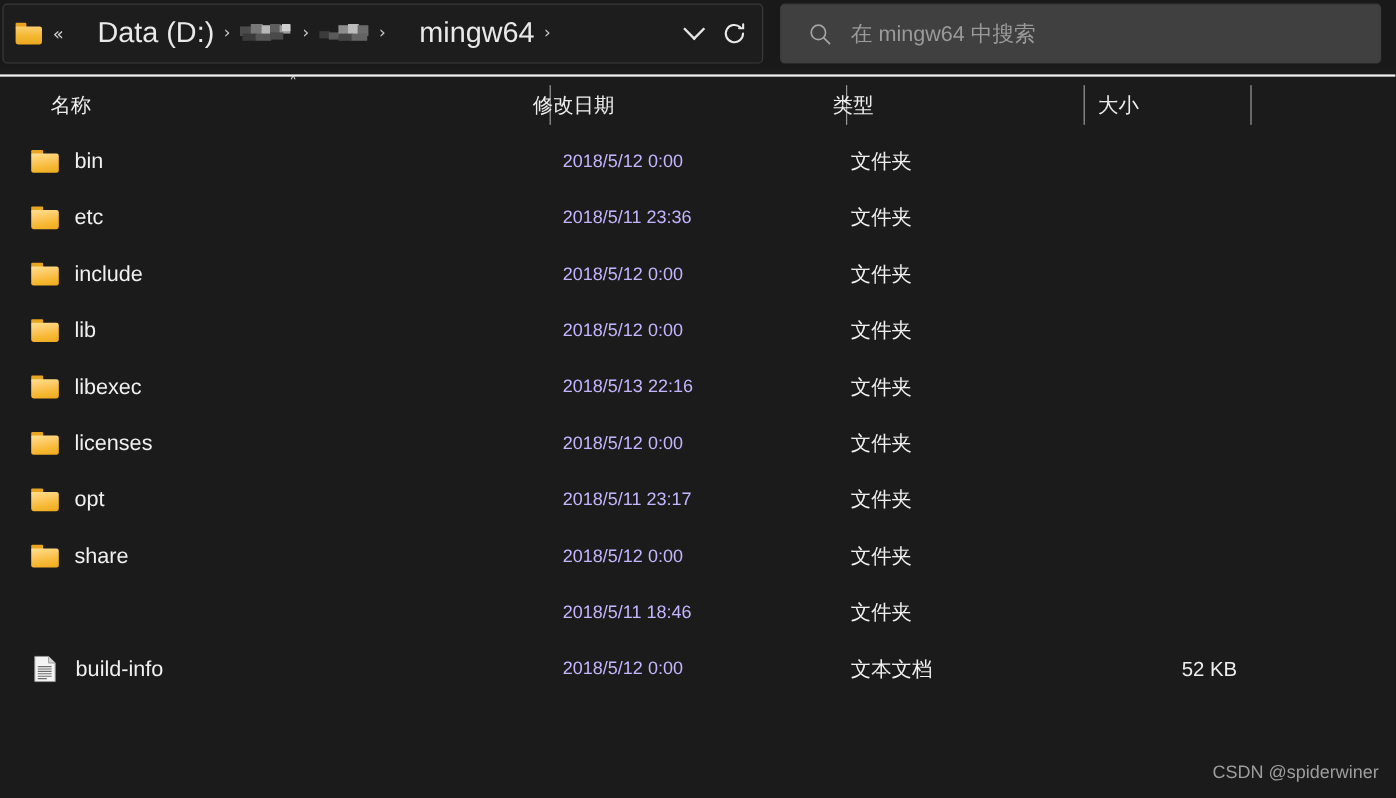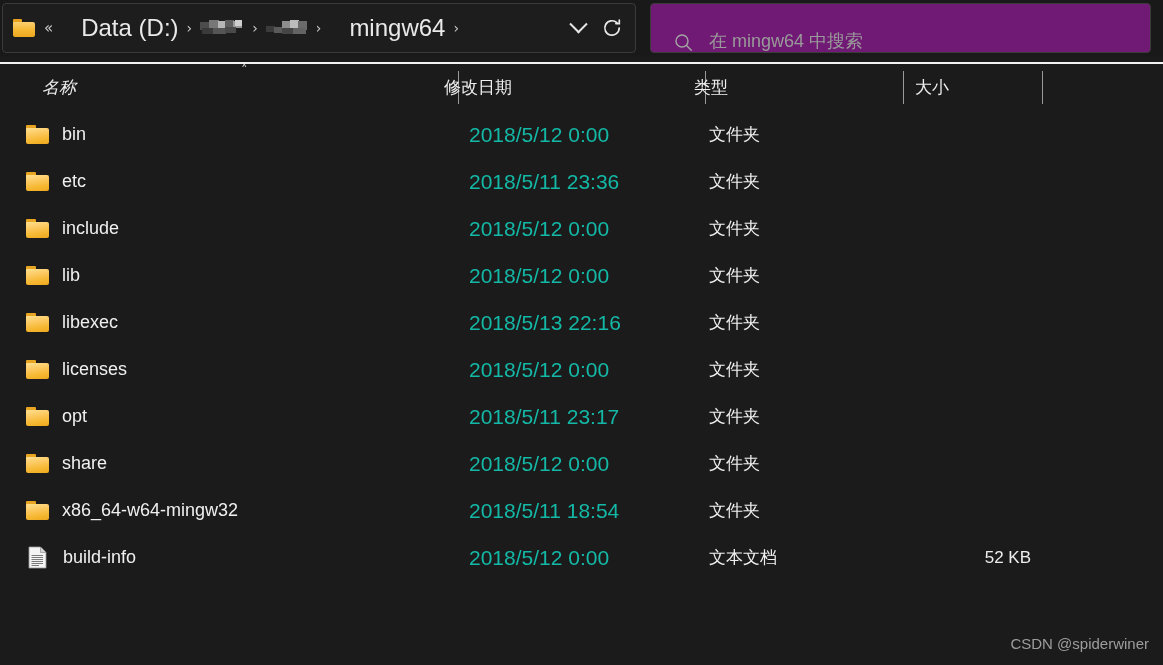--- a/index.html
+++ b/index.html
@@ -115,23 +115,23 @@
   .refresh-svg { display:block; }
 
   
   .searchbox {
     position: absolute;
     left: 650px; top: 3px;
     width: 501px;
     height: 50px;
     border: 1px solid #3b3b3b;
     border-radius: 4px;
-    background: #701a75;
+    background: #404040;
     display: flex;
-    align-items: flex-end;
+    align-items: center;
     padding-left: 22px;
   }
   .search-icon-wrap {
     width: 20px; height: 20px;
     margin-right: 16px;
     flex: 0 0 auto;
     display: flex; align-items: center; justify-content: center;
   }
   .search-placeholder {
     color: #9a9a9a;
@@ -202,21 +202,21 @@
     display: flex;
     align-items: center;
     white-space: nowrap;
   }
   .cell-name  { left: 26px; }
   .cell-date  { left: 469px; }
   .cell-type  { left: 709px; }
   .cell-size  { left: 903px; width: 128px; justify-content: flex-end; }
 
   .name-text { color: #f0f0f0; font-size: 18px; }
-  .date-text { color: #14b8a6; font-size: 21px; }
+  .date-text { color: #c4b5fd; font-size: 15px; }
   .type-text { color: #f0f0f0; font-size: 17px; }
   .size-text { color: #ededed; font-size: 17px; }
 
   
   .folder-icon {
     width: 23px; height: 19px;
     position: relative;
     margin-right: 13px;
     flex: 0 0 auto;
   }
@@ -320,21 +320,21 @@
           <path d="M12.5 12.5 L17.3 17.3"></path>
         </svg>
       </span>
       <span class="search-placeholder">在 mingw64 中搜索</span>
     </div>
   </div>
 
   <div class="top-divider"></div>
 
   <div class="colheader">
-    <div class="col" style="left:42px;font-style:italic;">名称</div>
+    <div class="col" style="left:42px;">名称</div>
 
     <div class="col-sep" style="left:458px;"></div>
     <div class="col" style="left:444px;">修改日期</div>
 
     <div class="col-sep" style="left:705px;"></div>
     <div class="col" style="left:694px;">类型</div>
 
     <div class="col-sep" style="left:903px;"></div>
     <div class="col" style="left:915px;">大小</div>
 
@@ -482,29 +482,22 @@
           <span class="date-text">2018/5/12 0:00</span>
         </div>
         <div class="cell cell-type">
           <span class="type-text">文件夹</span>
         </div>
         <div class="cell cell-size">
           <span class="size-text"></span>
         </div>
       </div>
       <div class="row">
-        <div class="cell cell-name">
-          <span class="folder-icon">
-            <span class="tab"></span>
-            <span class="body"></span>
-          </span>
-          <span class="name-text">x86_64-w64-mingw32</span>
-        </div>
-        <div class="cell cell-date">
-          <span class="date-text">2018/5/11 18:54</span>
+        <div class="cell cell-date">
+          <span class="date-text">2018/5/11 18:46</span>
         </div>
         <div class="cell cell-type">
           <span class="type-text">文件夹</span>
         </div>
         <div class="cell cell-size">
           <span class="size-text"></span>
         </div>
       </div>
       <div class="row">
         <div class="cell cell-name">

